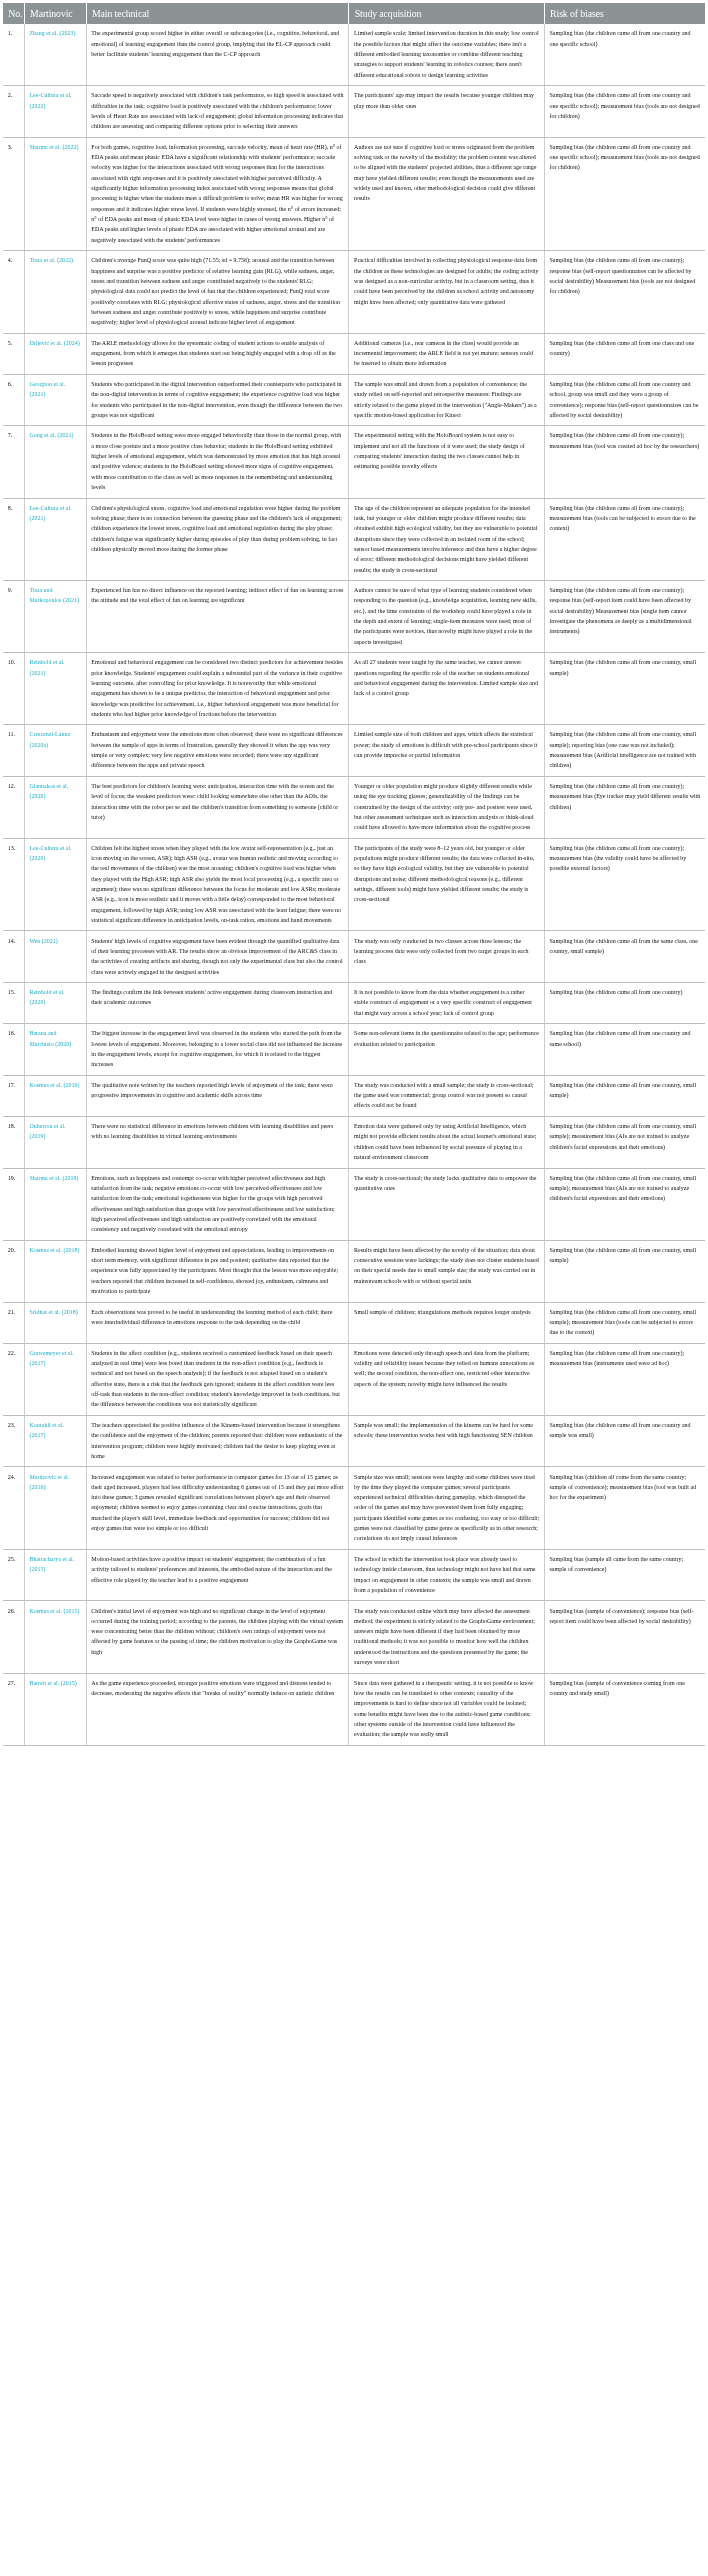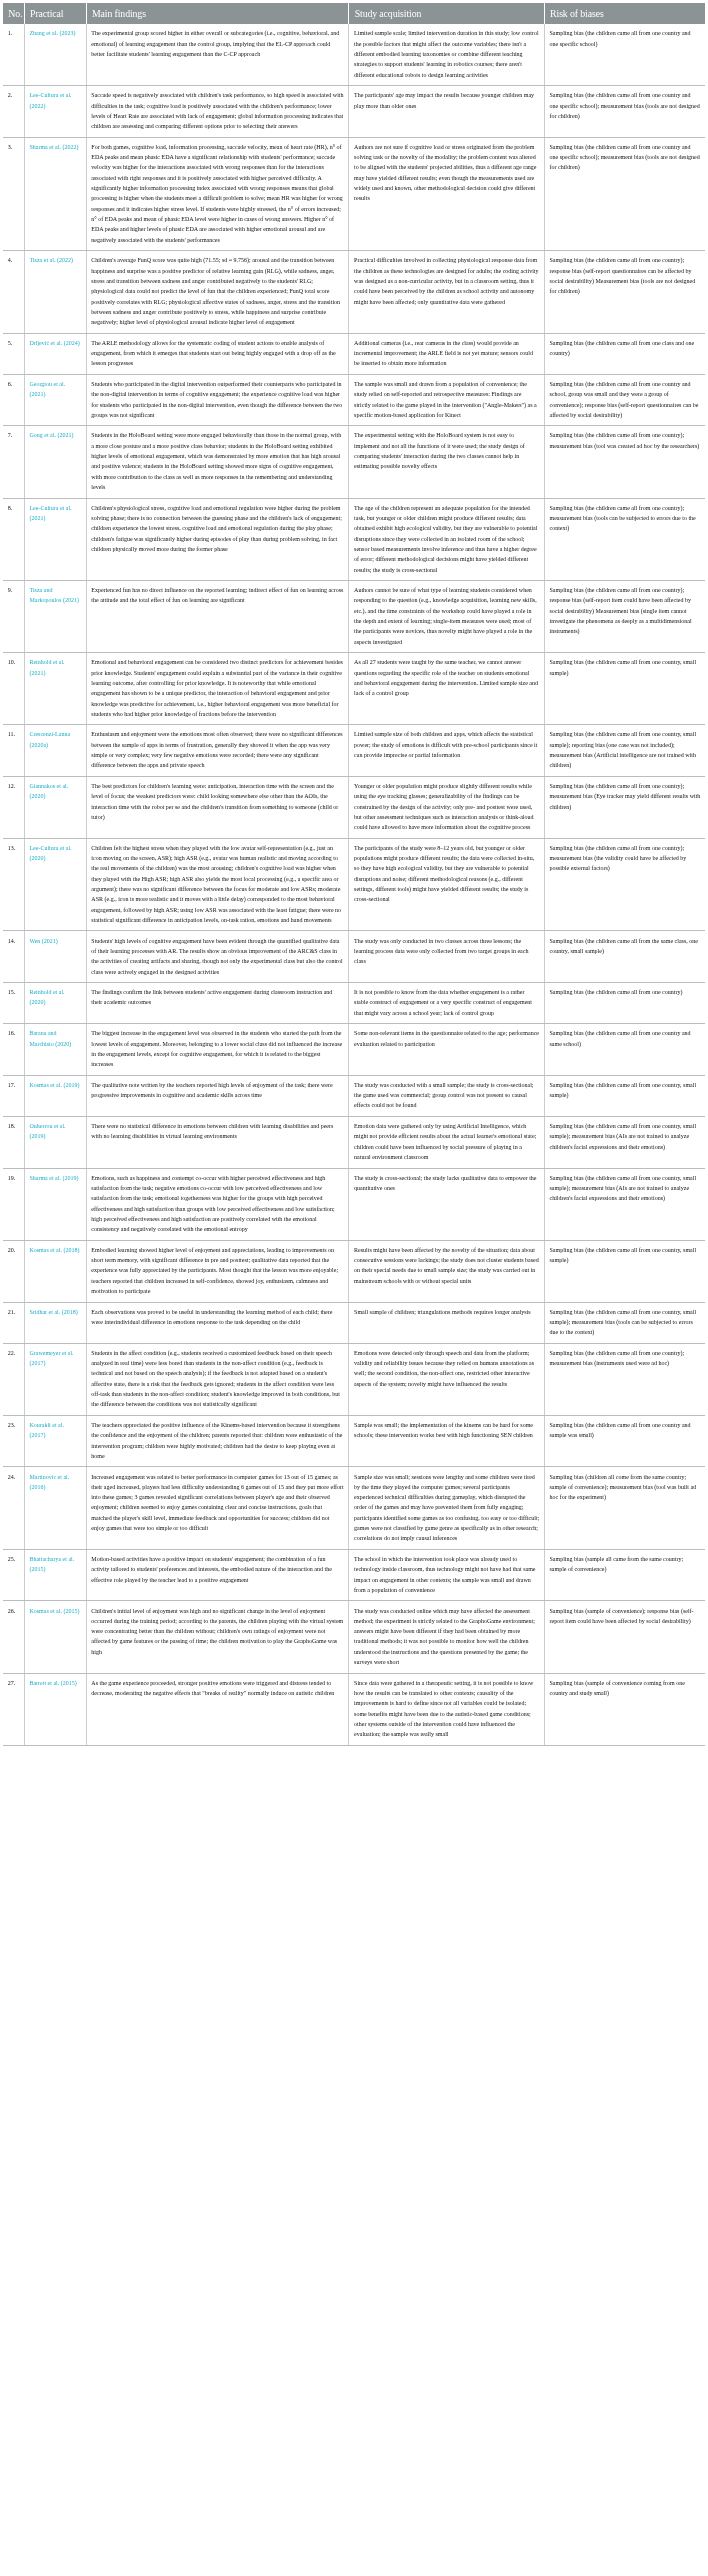--- a/index.html
+++ b/index.html
@@ -72,22 +72,22 @@
     <colgroup>
       <col class="col-no">
       <col class="col-ref">
       <col class="col-find">
       <col class="col-lim">
       <col class="col-risk">
     </colgroup>
     <thead>
       <tr>
         <th>No.</th>
-        <th>Practical</th>
-        <th>Main findings</th>
+        <th>Martinovic</th>
+        <th>Main technical</th>
         <th>Study acquisition</th>
         <th>Risk of biases</th>
       </tr>
     </thead>
     <tbody id="table-body">
         <tr>
           <td class="cell-no">1.</td>
           <td class="cell-ref"><span class="ref-link">Zhang et al. (2023)</span></td>
           <td class="cell-find">The experimental group scored higher in either overall or subcategories (i.e., cognitive, behavioral, and emotional) of learning engagement than the control group, implying that the EL-CP approach could better facilitate students' learning engagement than the C-CP approach</td>
           <td class="cell-lim">Limited sample scale; limited intervention duration in this study; low control the possible factors that might affect the outcome variables; there isn't a different embodied learning taxonomies or combine different teaching strategies to support students' learning in robotics courses; there aren't different educational robots to design learning activities</td>

